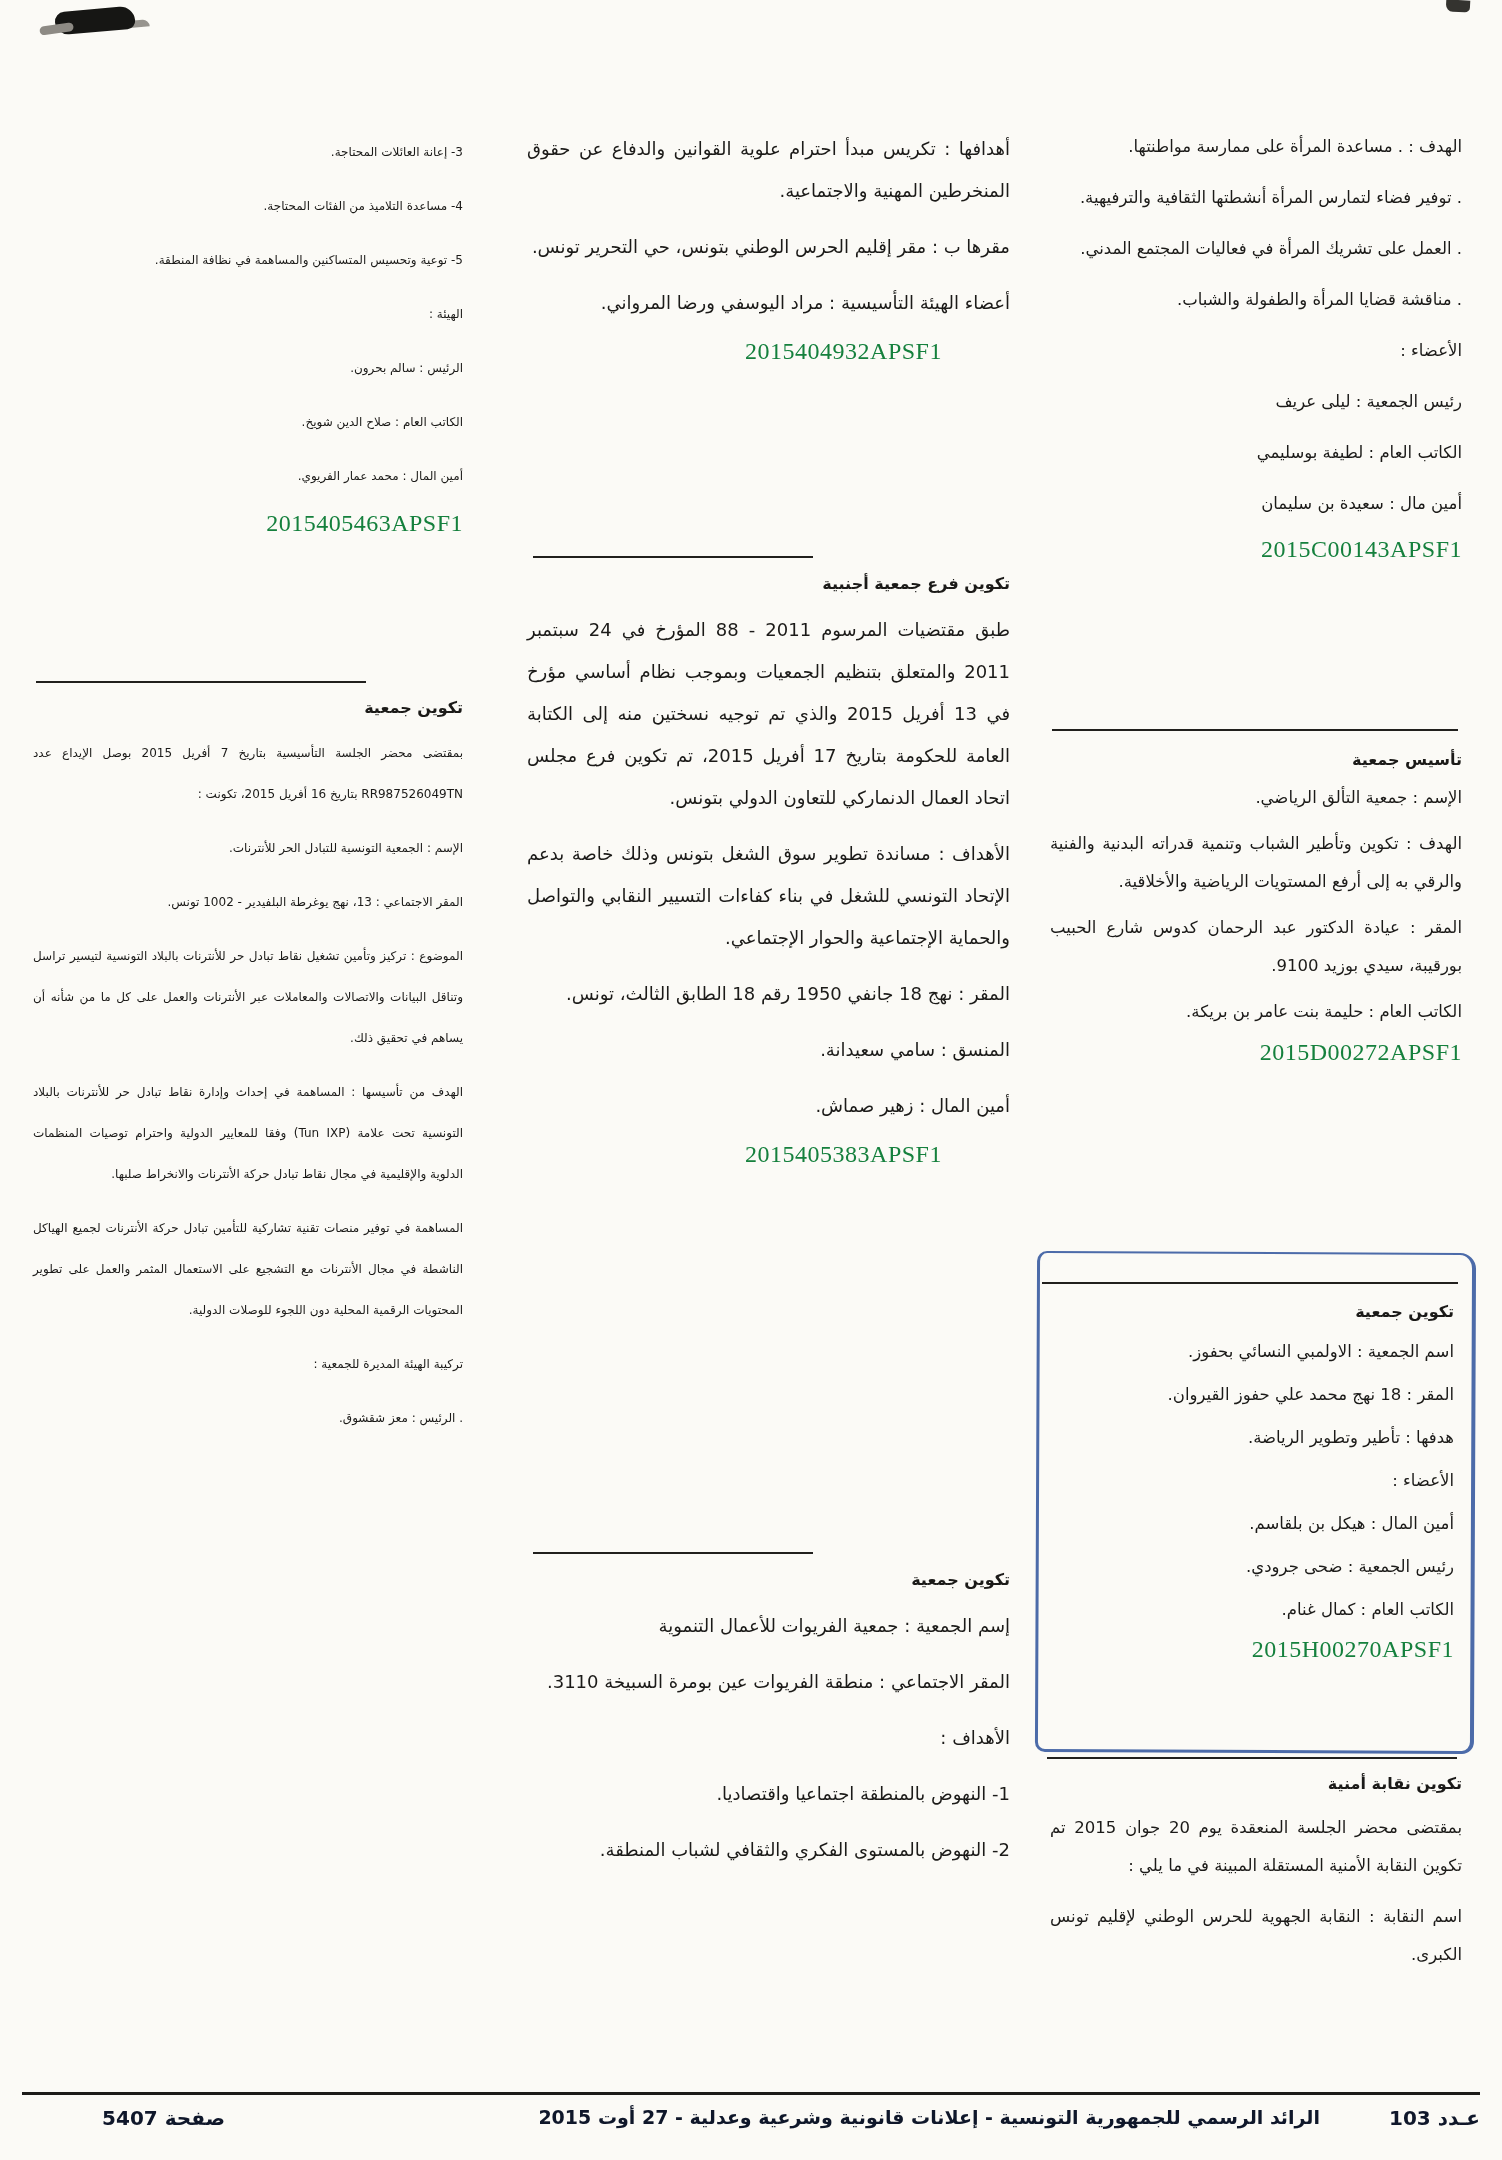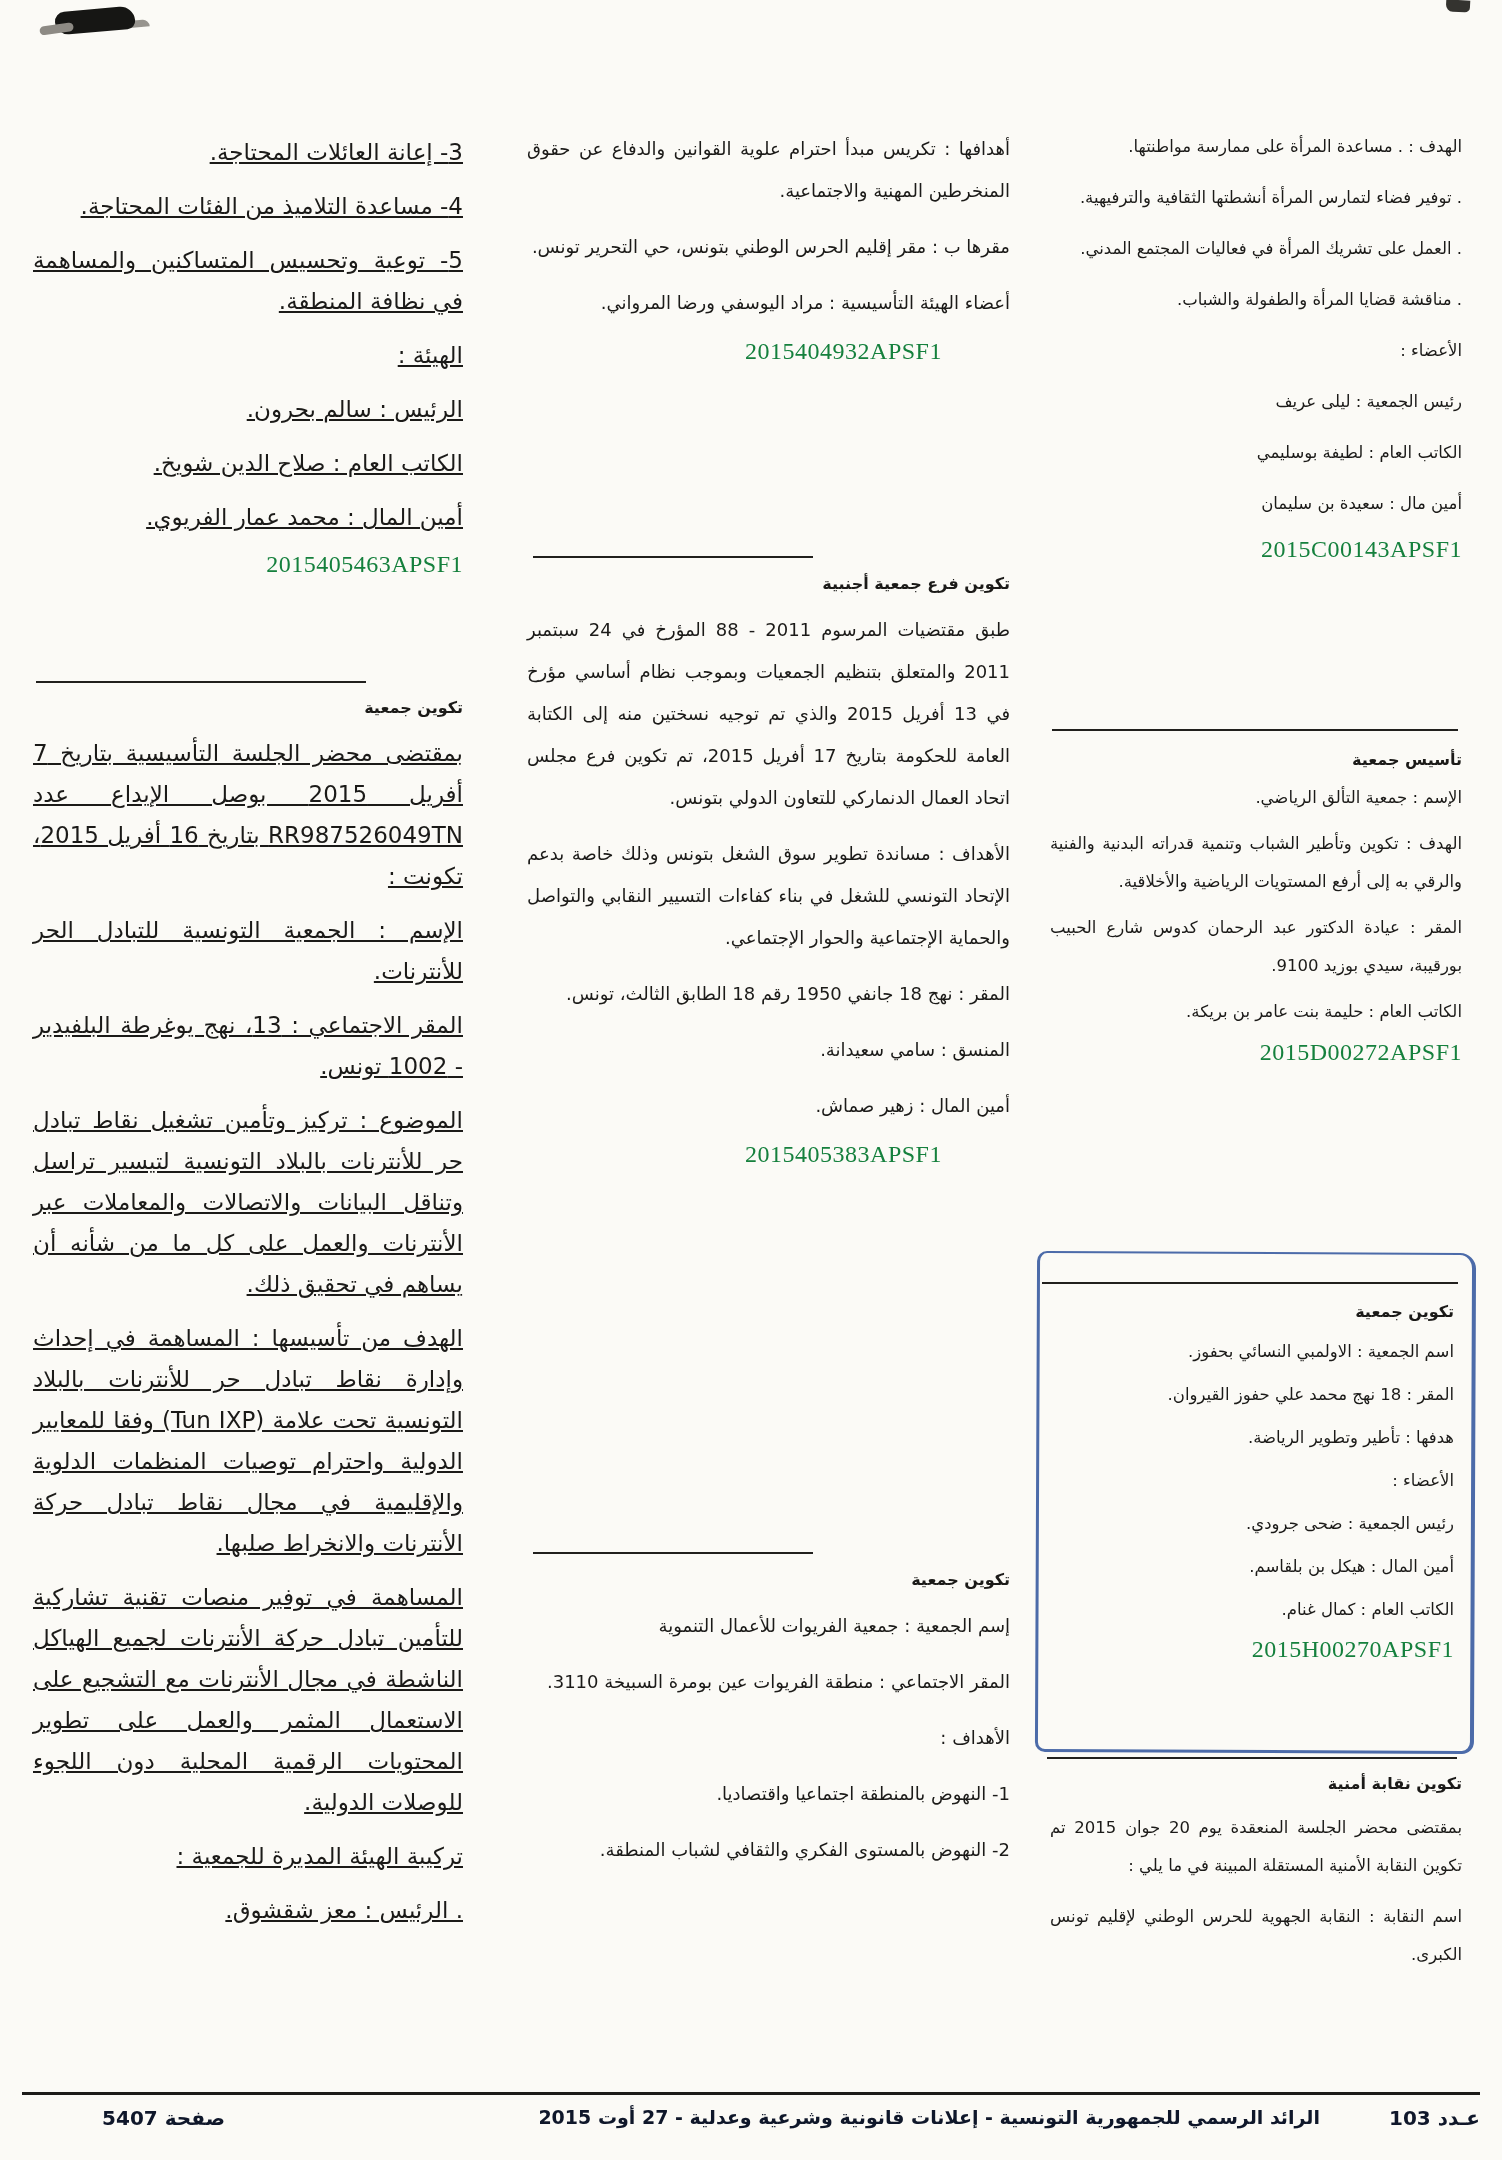--- a/index.html
+++ b/index.html
@@ -13,21 +13,21 @@
     color:#1b1a18;
     font-family:"DejaVu Sans", sans-serif;
   }
   .sec{position:absolute;}
   .sec p{margin:0;}
   .para{text-align:justify;}
   .col-r .para{font-size:16.5px;line-height:38px;margin-bottom:13px;}
   #sec-r2 .para{margin-bottom:8px;}
   #sec-r3 .para{margin-bottom:6px;line-height:37px;}
   .col-m .para{font-size:18px;line-height:42px;margin-bottom:14px;}
-  .col-l .para{font-size:23px;line-height:41px;margin-bottom:13px;text-decoration:underline;}
+  .col-l .para{font-size:12px;line-height:41px;margin-bottom:13px;}
   .notice-heading{
     font-size:16px;font-weight:bold;text-align:right;
     margin:2px 0 16px 0;
   }
   #sec-r2 .notice-heading{margin-bottom:10px;}
   #sec-r3 .notice-heading{margin-bottom:12px;}
   .deposit-code{
     direction:ltr;
     font-family:"Liberation Serif", serif;
     font-size:24px;
@@ -115,22 +115,22 @@
       <div class="deposit-code">2015D00272APSF1</div>
     </div>
   <div class="divider" id="sep-r2"></div>
   <div class="pen-box" style="border-color: rgb(51, 86, 158);"></div>
   <div class="sec col-r" id="sec-r3" style="left:1058px;top:1300px;width:396px;">
       <h2 class="notice-heading">تكوين جمعية</h2>
       <p class="para">اسم الجمعية : الاولمبي النسائي بحفوز.</p>
       <p class="para">المقر : 18 نهج محمد علي حفوز القيروان.</p>
       <p class="para">هدفها : تأطير وتطوير الرياضة.</p>
       <p class="para">الأعضاء :</p>
+      <p class="para">أمين المال : هيكل بن بلقاسم.</p>
       <p class="para">رئيس الجمعية : ضحى جرودي.</p>
-      <p class="para">أمين المال : هيكل بن بلقاسم.</p>
       <p class="para">الكاتب العام : كمال غنام.</p>
       <div class="deposit-code">2015H00270APSF1</div>
     </div>
   <div class="divider" id="sep-r3"></div>
   <div class="sec col-r" id="sec-r4" style="left:1050px;top:1772px;width:412px;">
       <h2 class="notice-heading">تكوين نقابة أمنية</h2>
       <p class="para">بمقتضى محضر الجلسة المنعقدة يوم 20 جوان 2015 تم تكوين النقابة الأمنية المستقلة المبينة في ما يلي :</p>
       <p class="para">اسم النقابة : النقابة الجهوية للحرس الوطني لإقليم تونس الكبرى.</p>
     </div>
 

